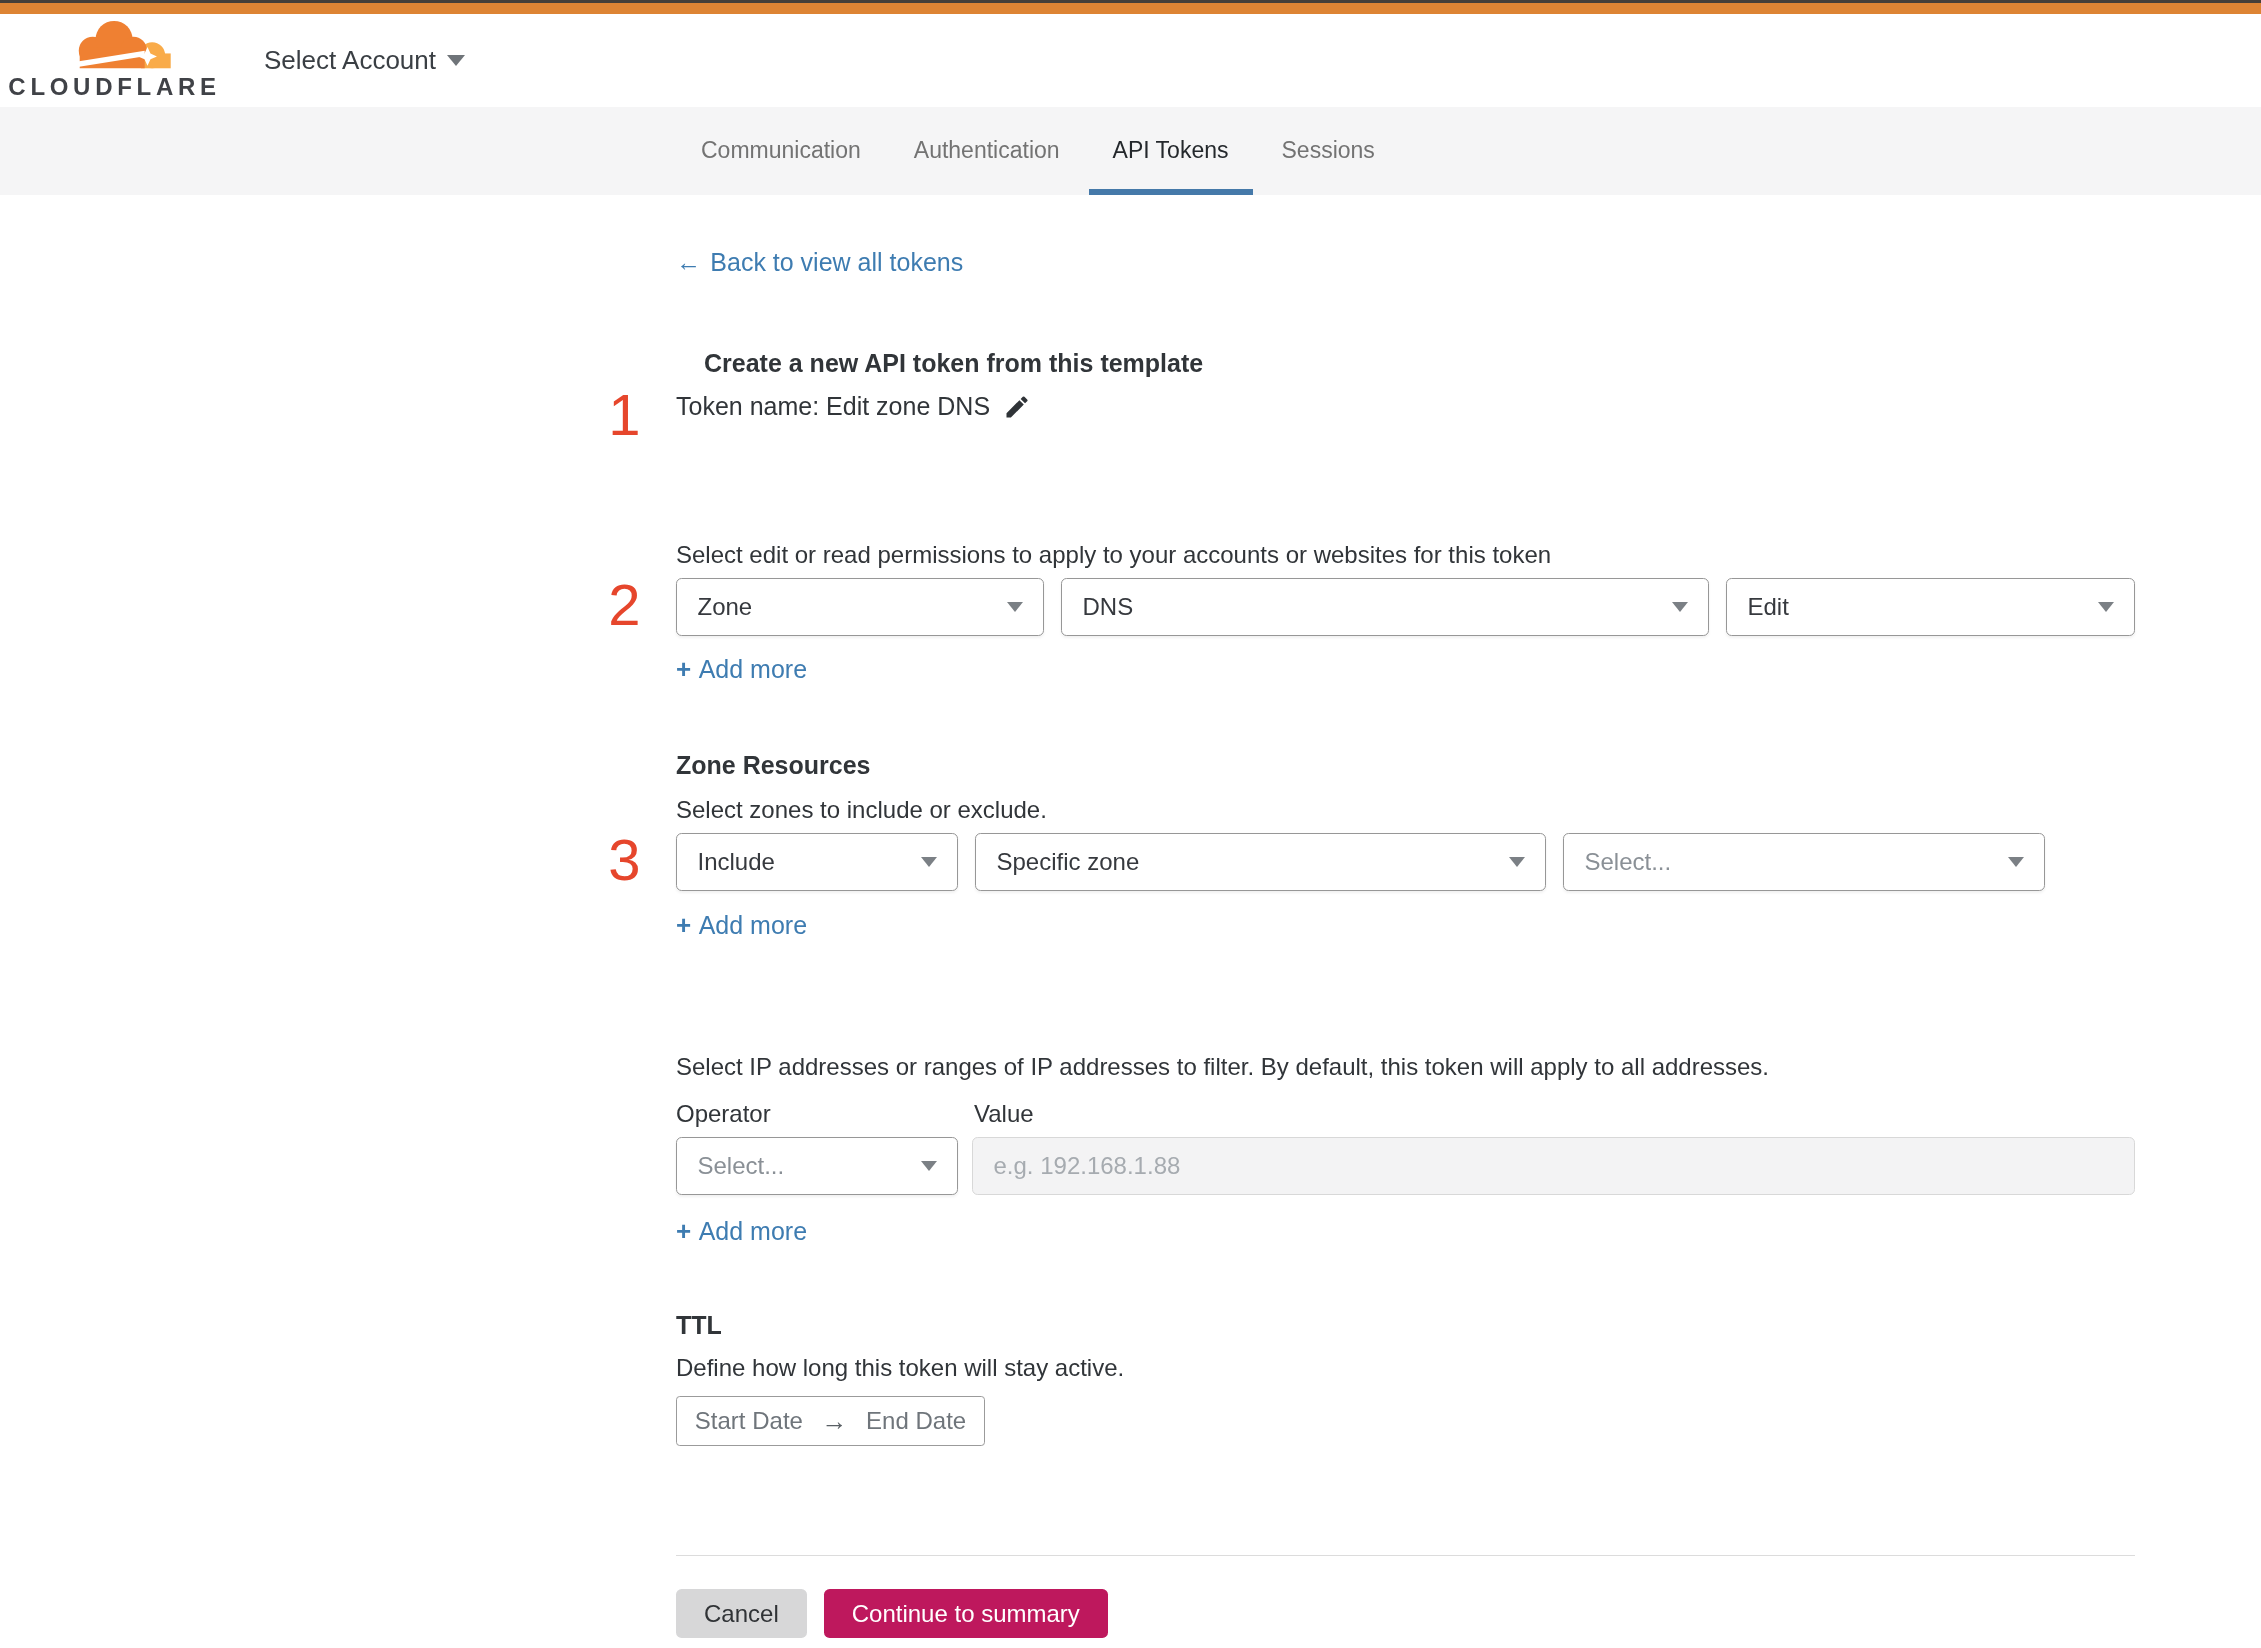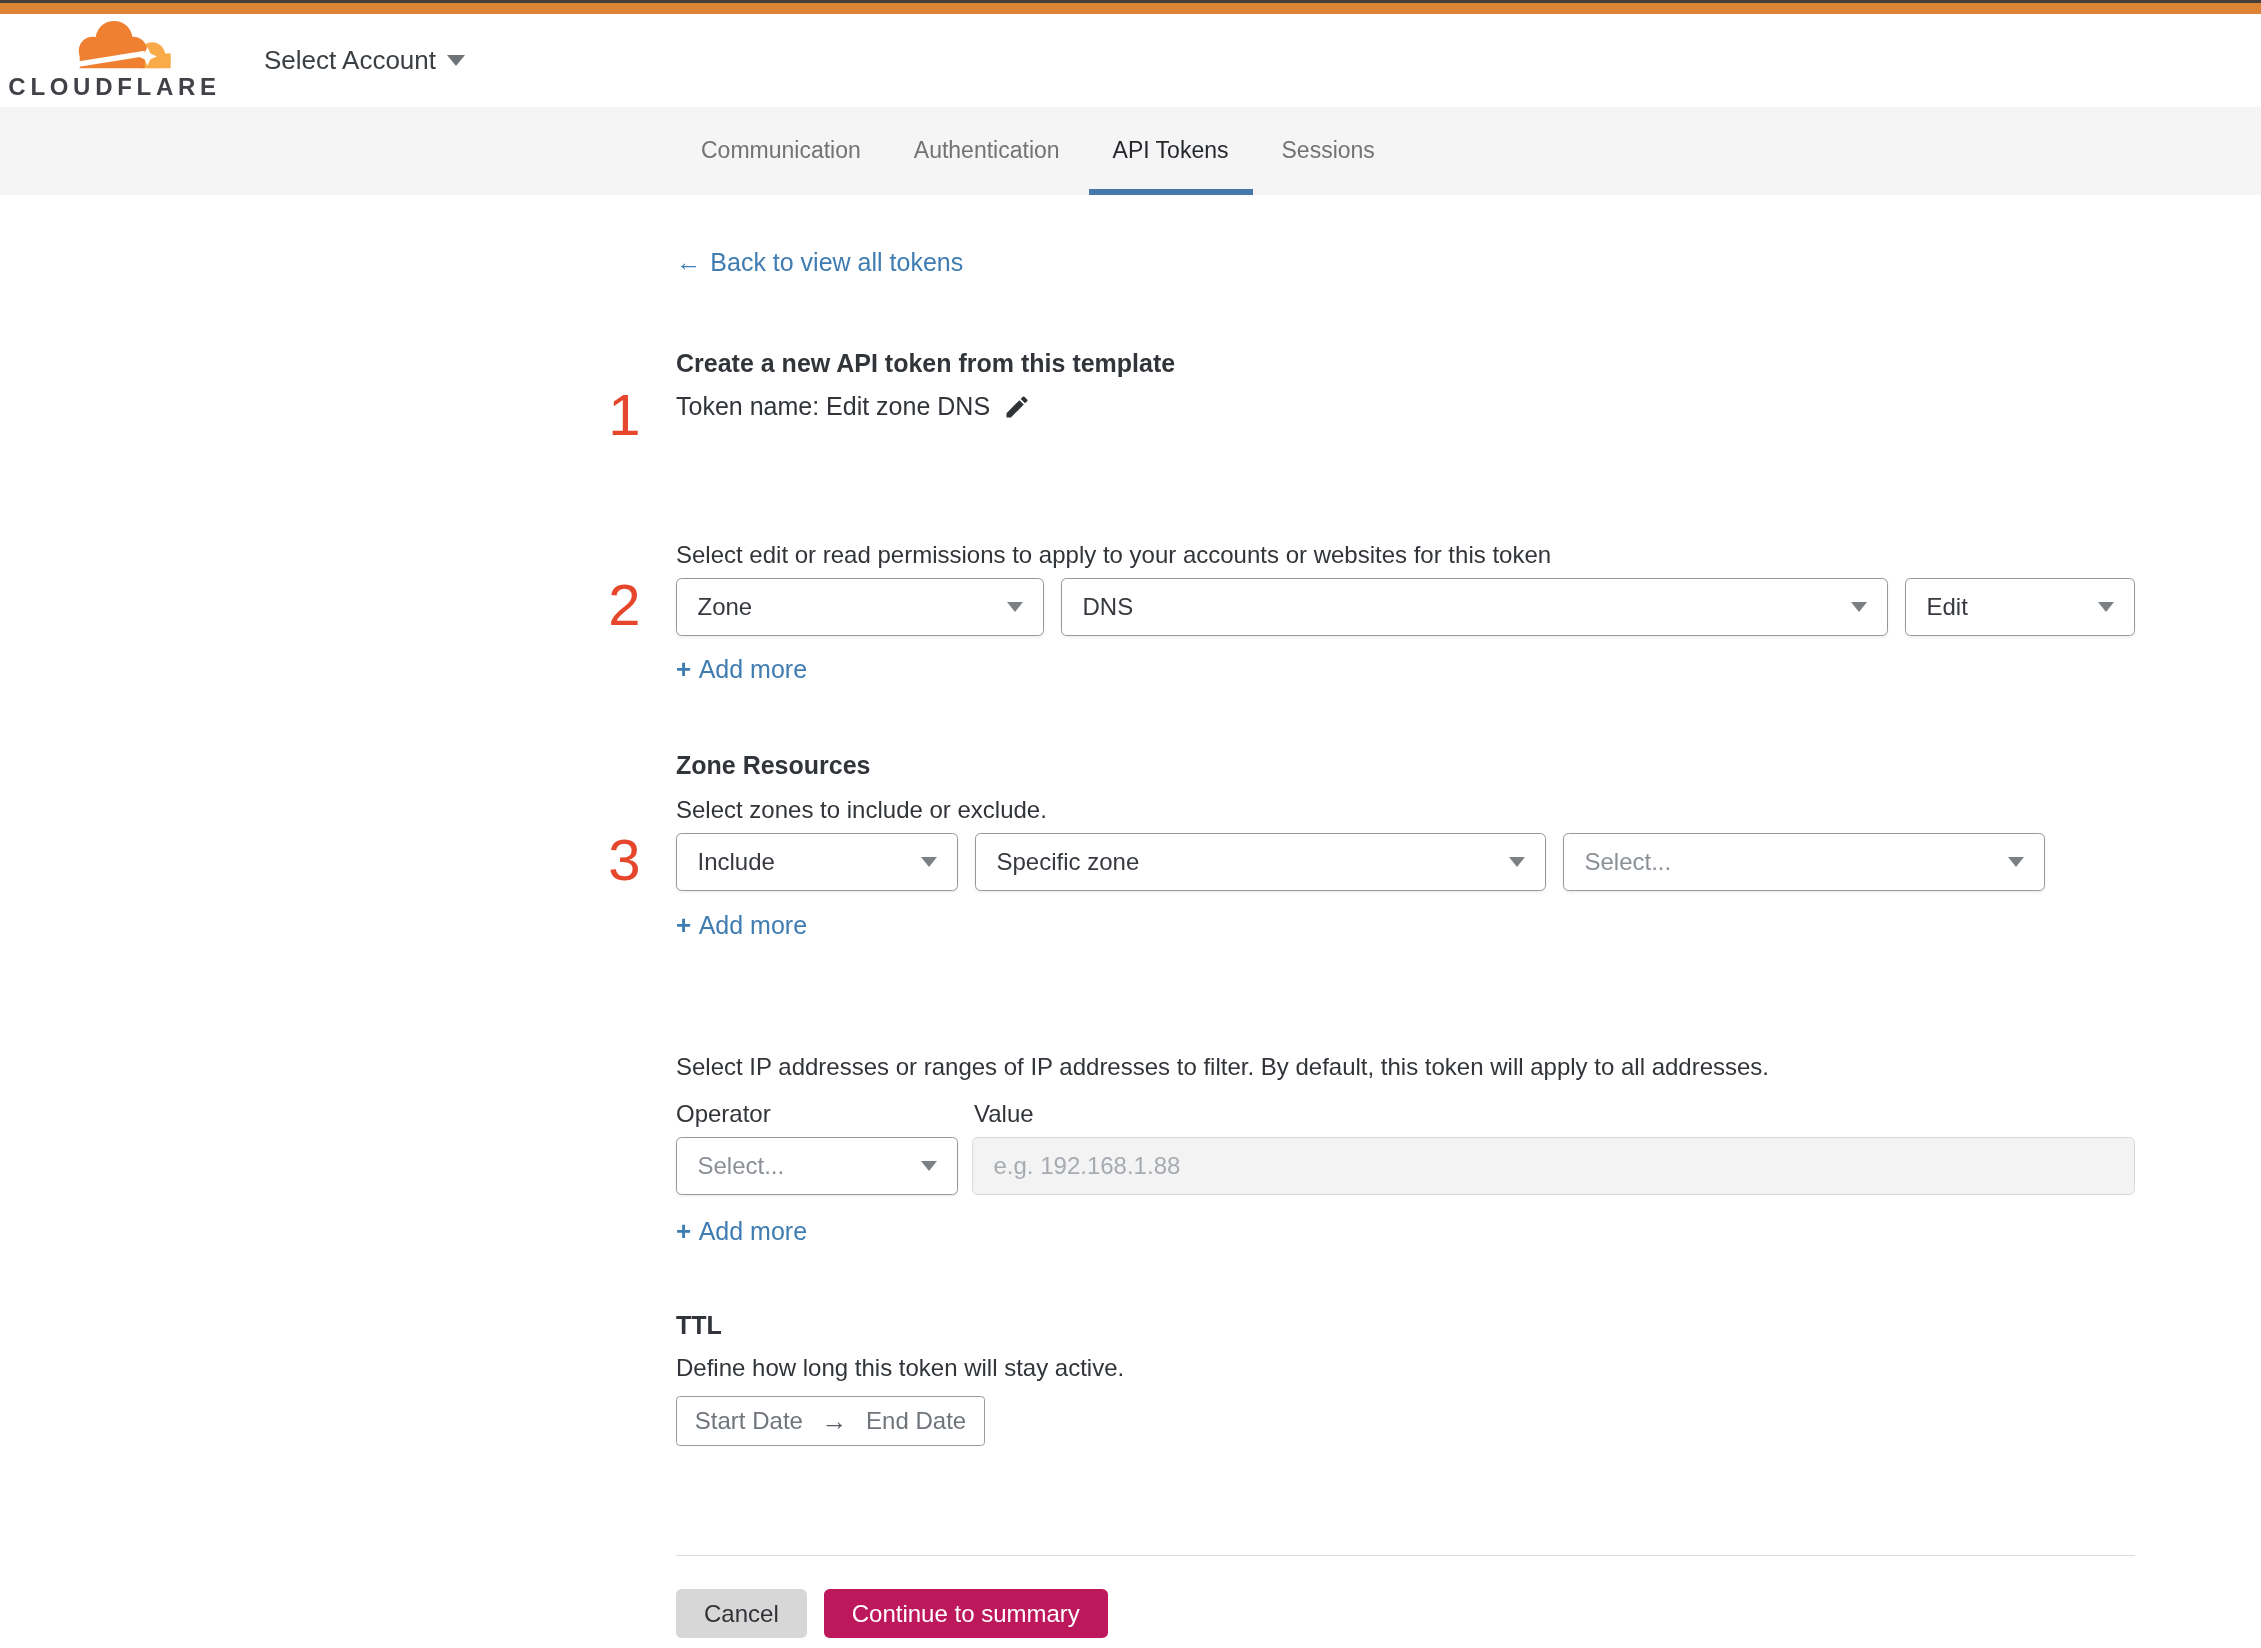--- a/index.html
+++ b/index.html
@@ -102,38 +102,38 @@
   </nav>
 
   <div class="cb" style="top:248px;">
     <a class="link">
       <span>←</span>
       <span>Back to view all tokens</span>
     </a>
   </div>
 
   <div class="step-num" style="top:377px;">1</div>
-  <div class="cb h2" style="top:349px;">Create a new API token from this template</div>
+  <div class="cb h2" style="top:349px;margin-left:28px;">Create a new API token from this template</div>
   <div class="cb token-line" style="top:392px;">
     <span>Token name: Edit zone DNS</span>
     <button class="pencil-btn">
       <svg width="28" height="28" viewBox="0 0 24 24" aria-hidden="true">
         <path fill="#2f3337" d="M3 17.25V21h3.75L17.81 9.94l-3.75-3.75L3 17.25zM20.71 7.04a1 1 0 0 0 0-1.41l-2.34-2.34a1 1 0 0 0-1.41 0l-1.83 1.83 3.75 3.75 1.83-1.83z"></path>
       </svg>
     </button>
   </div>
 
   <div class="step-num" style="top:567px;">2</div>
   <div class="cb body-text" style="top:541px;">Select edit or read permissions to apply to your accounts or websites for this token</div>
   <div class="cb row" style="top:578px;">
     <div class="dd" style="width:368px;">
       <span>Zone</span>
       <span class="dd-caret"></span>
     </div>
-    <div class="dd" style="width:827px;">
+    <div class="dd" style="width:648px;">
       <span>DNS</span>
       <span class="dd-caret"></span>
     </div>
     <div class="dd" style="flex:1;">
       <span>Edit</span>
       <span class="dd-caret"></span>
     </div>
   </div>
   <div class="cb" style="top:654px;">
     <a class="add-more">

